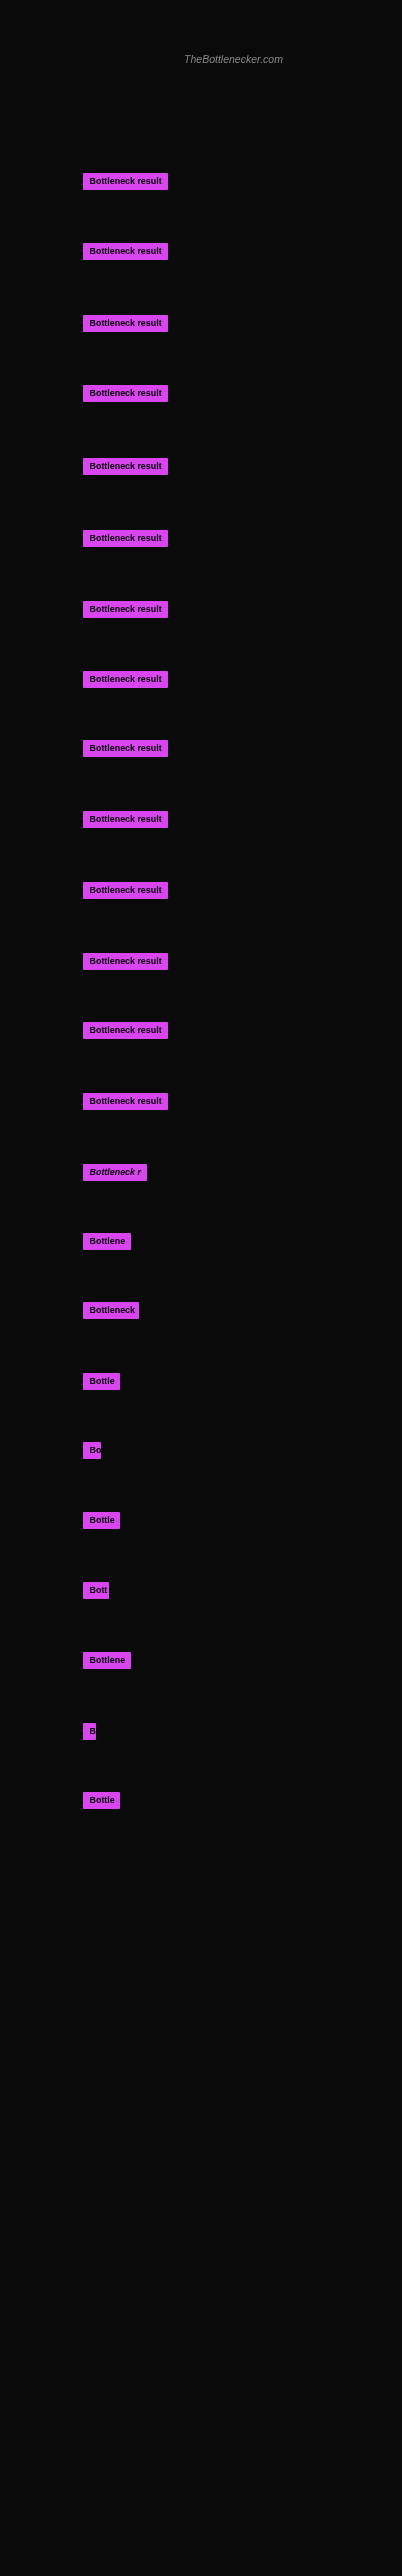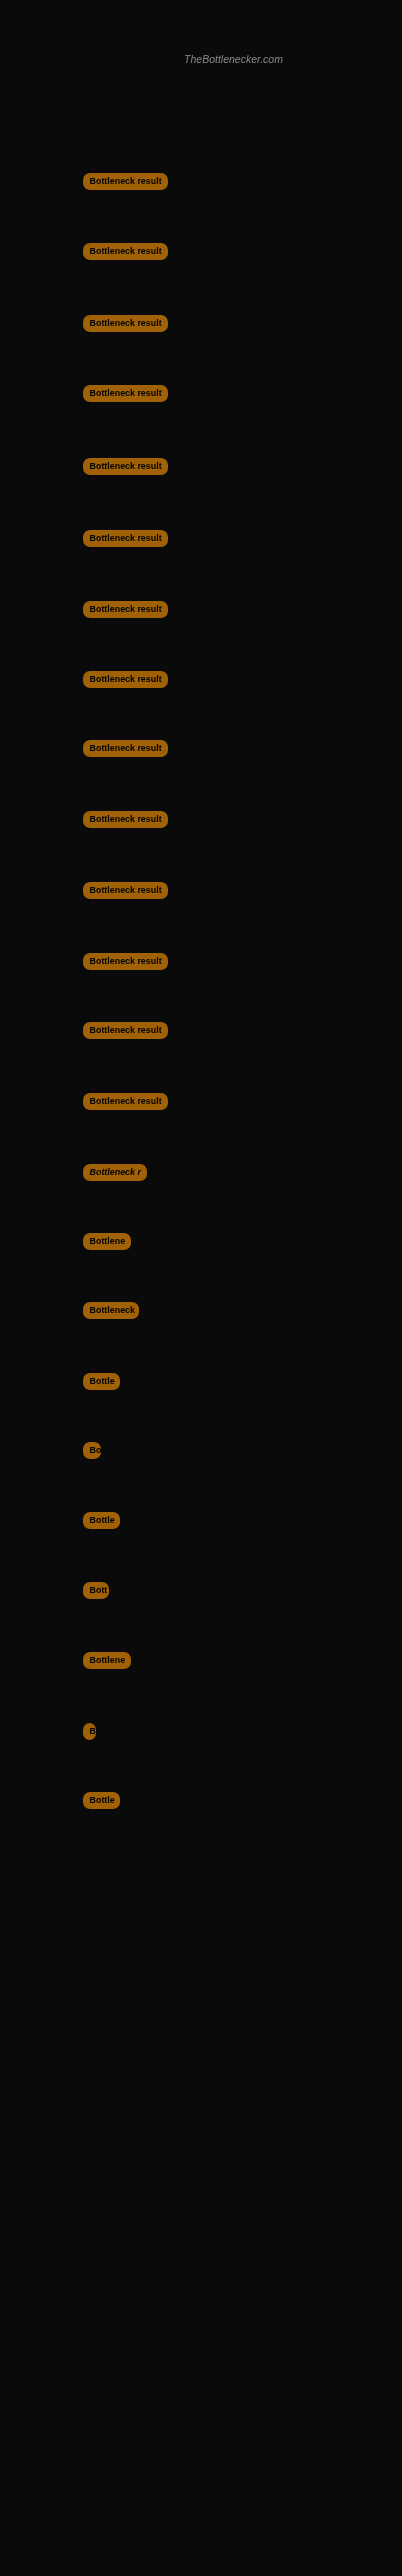--- a/index.html
+++ b/index.html
@@ -24,26 +24,26 @@
       font-style: italic;
     }
 
     .bottleneck-item {
       margin-bottom: 0;
       padding: 6.4px 0 13px 0;
     }
 
     .bottleneck-badge {
       display: inline-block;
-      background-color: #a16207;
+      background-color: #d946ef;
       color: #000;
       font-size: 8.9px;
       font-weight: bold;
       padding: 3.2px 6.4px;
-      border-radius: 7px;
+      border-radius: 1px;
       white-space: nowrap;
       overflow: hidden;
     }
 
     .items-container {
       padding: 0 3.2px;
     }
   </style>
 </head>
 <body>

